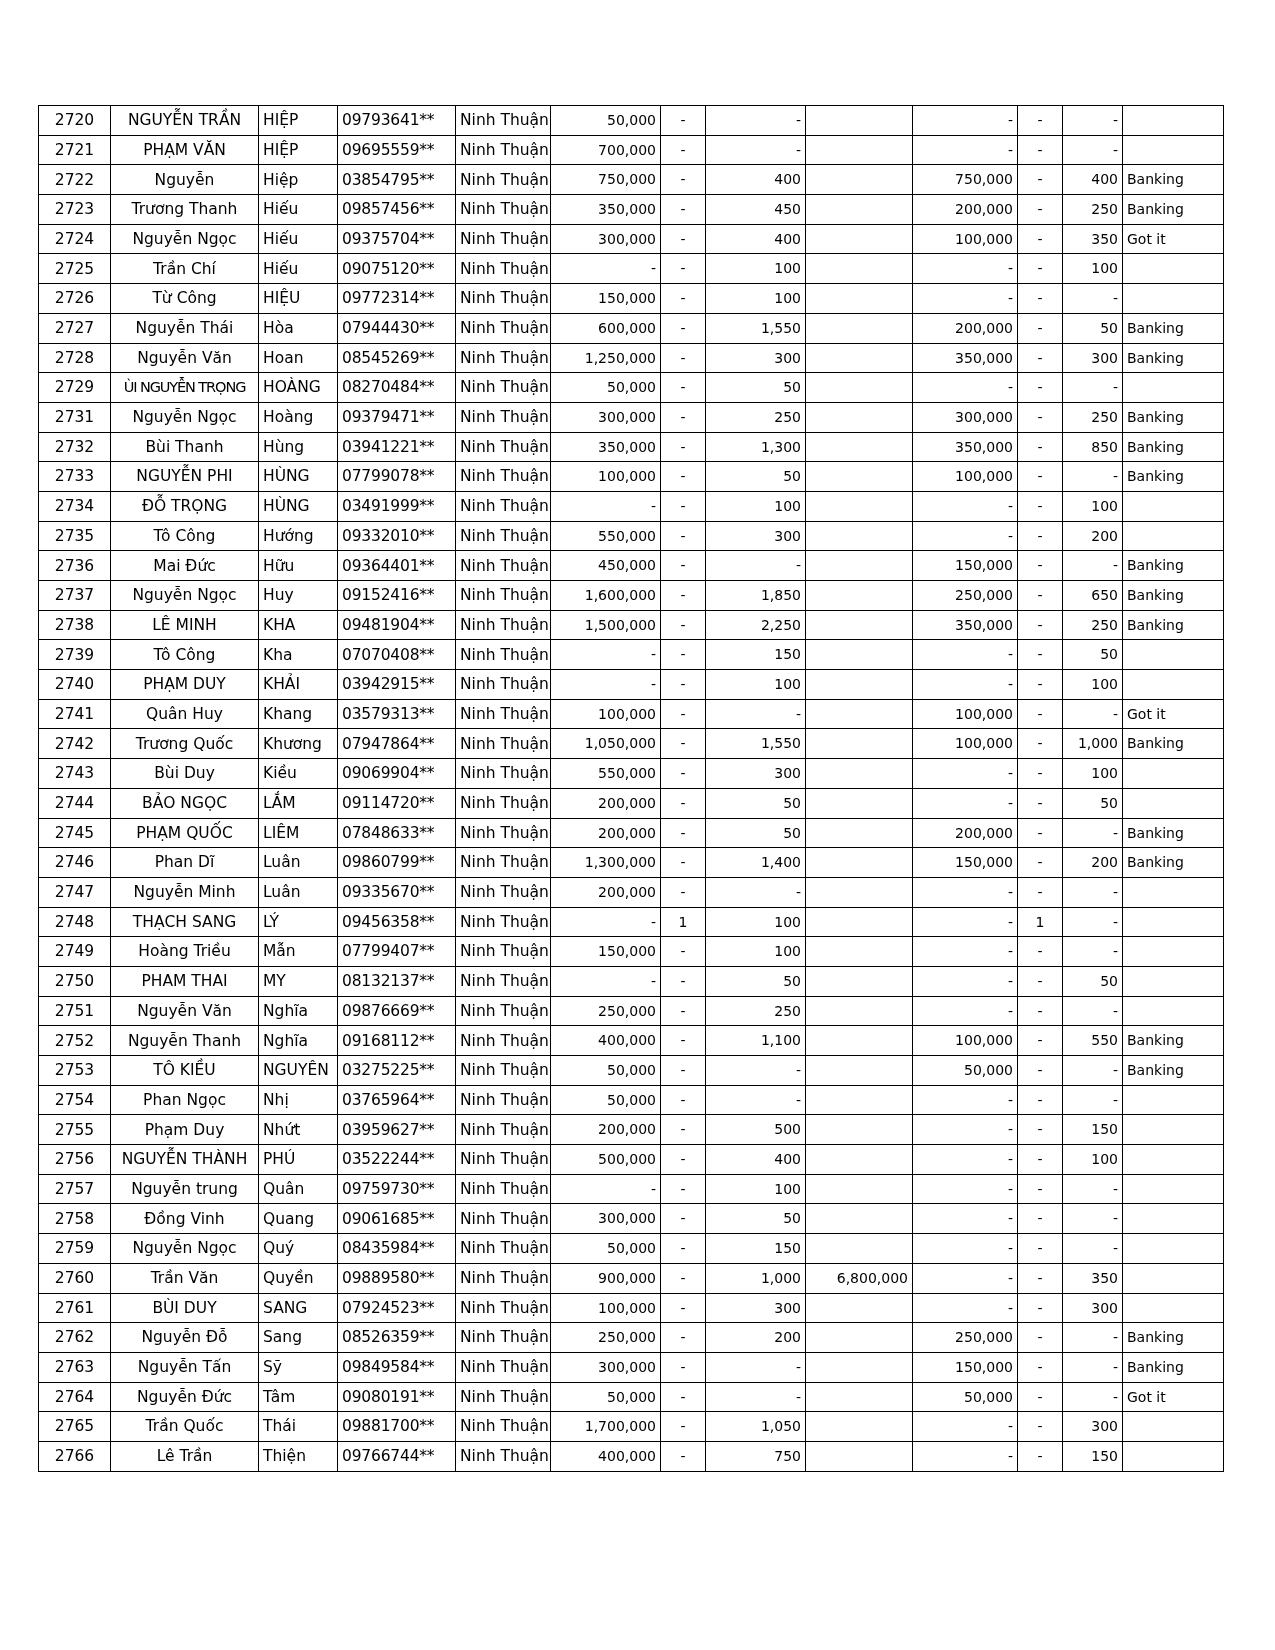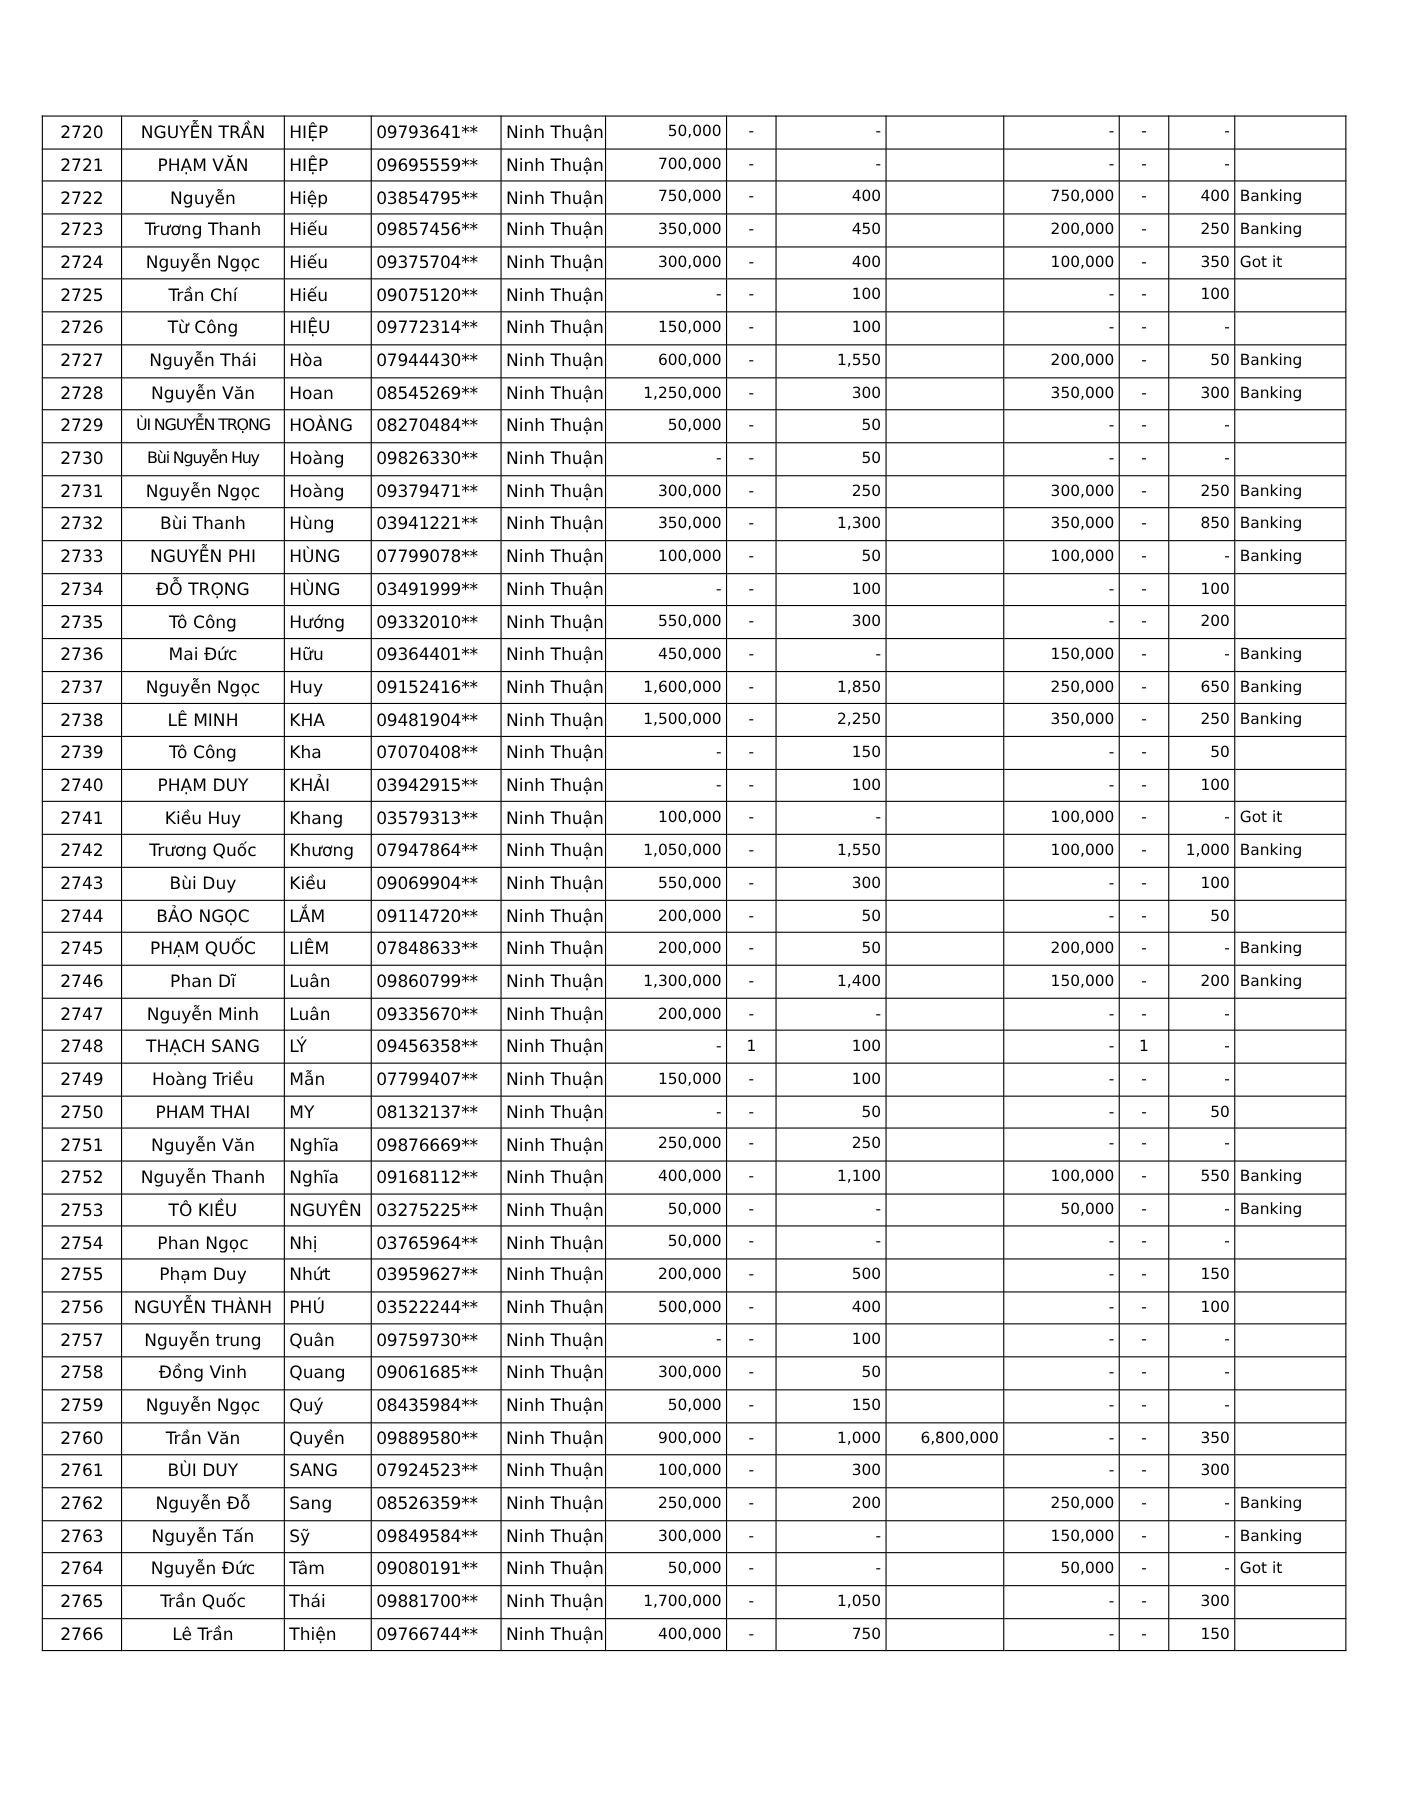--- a/index.html
+++ b/index.html
@@ -224,35 +224,20 @@
           <td class="num">50,000</td>
           <td class="dash">-</td>
           <td class="num">50</td>
           <td class="num"></td>
           <td class="num">-</td>
           <td class="dash">-</td>
           <td class="num">-</td>
           <td class="note"></td>
         </tr>
         <tr>
-          <td class="idx">2730</td>
-          <td class="name tight">Bùi Nguyễn Huy</td>
-          <td class="given">Hoàng</td>
-          <td class="phone">09826330**</td>
-          <td class="prov">Ninh Thuận</td>
-          <td class="num">-</td>
-          <td class="dash">-</td>
-          <td class="num">50</td>
-          <td class="num"></td>
-          <td class="num">-</td>
-          <td class="dash">-</td>
-          <td class="num">-</td>
-          <td class="note"></td>
-        </tr>
-        <tr>
           <td class="idx">2731</td>
           <td class="name">Nguyễn Ngọc</td>
           <td class="given">Hoàng</td>
           <td class="phone">09379471**</td>
           <td class="prov">Ninh Thuận</td>
           <td class="num">300,000</td>
           <td class="dash">-</td>
           <td class="num">250</td>
           <td class="num"></td>
           <td class="num">300,000</td>
@@ -390,21 +375,21 @@
           <td class="dash">-</td>
           <td class="num">100</td>
           <td class="num"></td>
           <td class="num">-</td>
           <td class="dash">-</td>
           <td class="num">100</td>
           <td class="note"></td>
         </tr>
         <tr>
           <td class="idx">2741</td>
-          <td class="name">Kiều Huy</td>
+          <td class="name">Quân Huy</td>
           <td class="given">Khang</td>
           <td class="phone">03579313**</td>
           <td class="prov">Ninh Thuận</td>
           <td class="num">100,000</td>
           <td class="dash">-</td>
           <td class="num">-</td>
           <td class="num"></td>
           <td class="num">100,000</td>
           <td class="dash">-</td>
           <td class="num">-</td>

